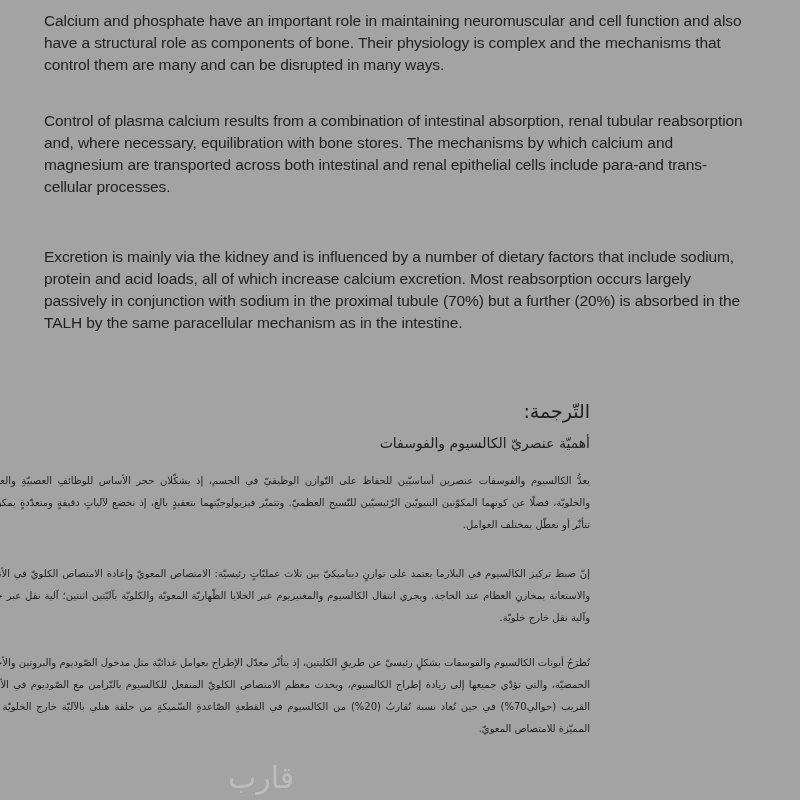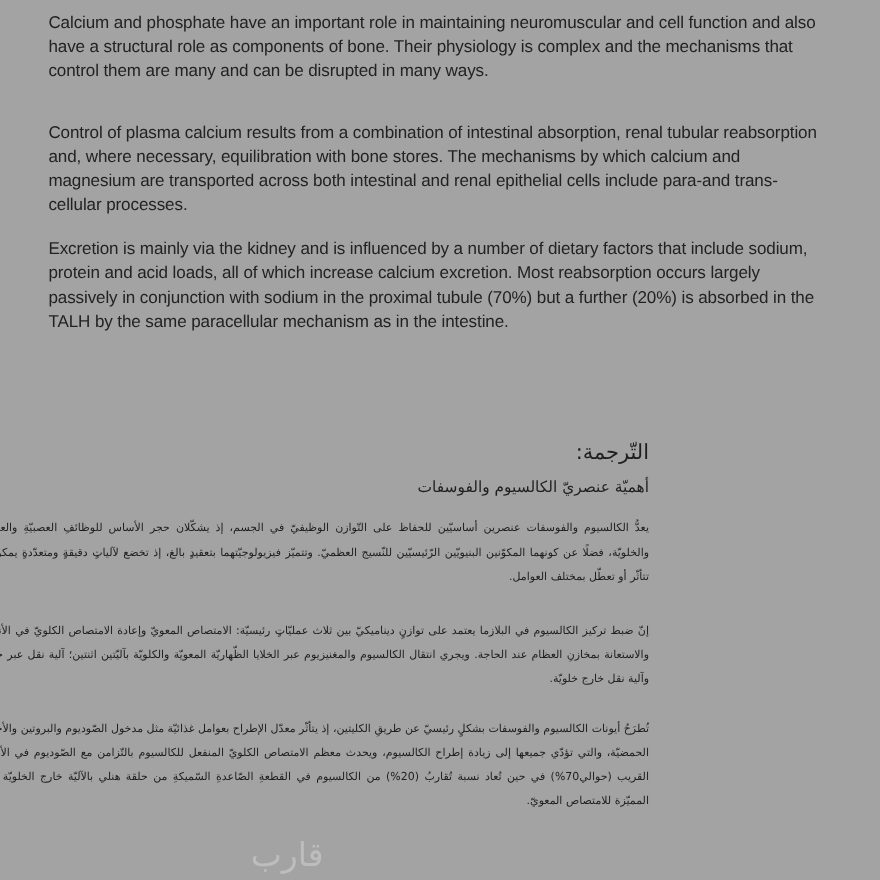--- a/index.html
+++ b/index.html
@@ -23,21 +23,21 @@
       width: 700px;
       font-family: "Liberation Sans", "DejaVu Sans", sans-serif;
       font-size: 15.5px;
       line-height: 22px;
       color: #222222;
       letter-spacing: -0.1px;
     }
     .en p { margin: 0; }
     #en-p1 { top: 10px; }
     #en-p2 { top: 110px; }
-    #en-p3 { top: 216px; }
+    #en-p3 { top: 246px; }
 
     .ar {
       position: absolute;
       right: 86px;
       width: 610px;
       direction: rtl;
       text-align: justify;
       font-family: "DejaVu Sans", "Liberation Sans", sans-serif;
       color: #1e1e1e;
     }

